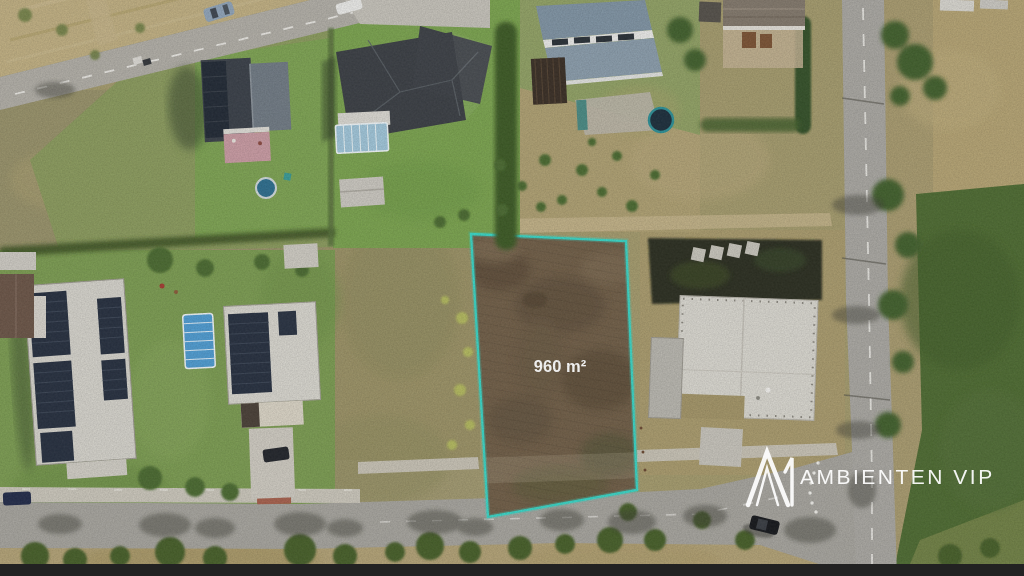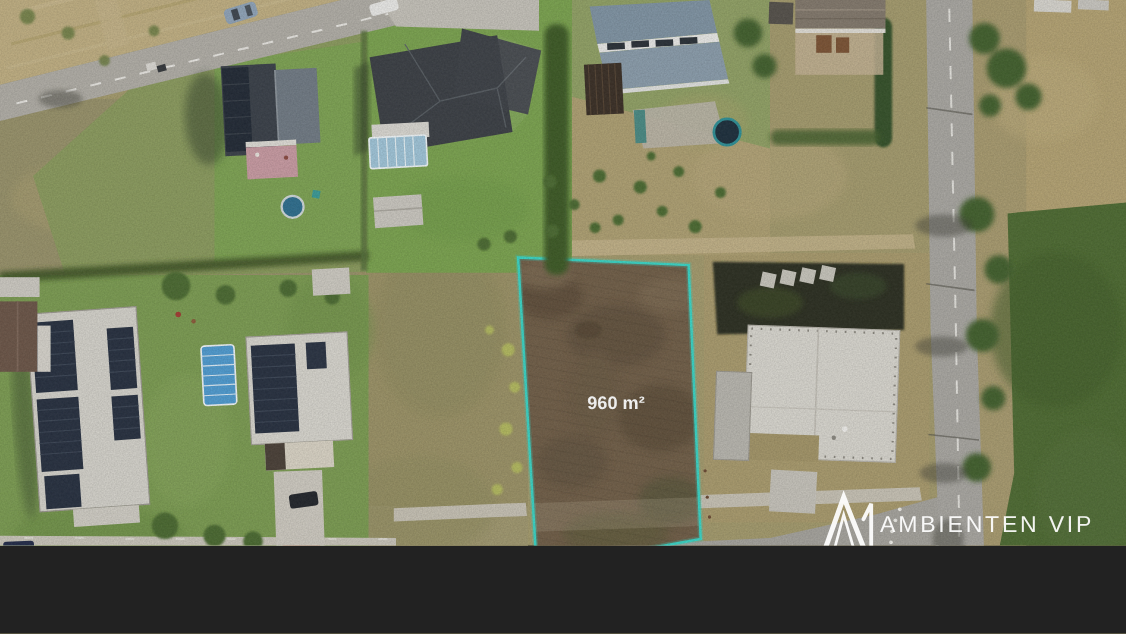--- a/index.html
+++ b/index.html
@@ -1,16 +1,16 @@
 <!DOCTYPE html>
 <html><head>
 <meta charset="utf-8">
 <style>
   html,body{margin:0;padding:0;background:#222;}
-  .stage{position:relative;width:1024px;height:496px;overflow:hidden;font-family:"Liberation Sans",sans-serif;text-align:right;}
+  .stage{position:relative;width:1024px;height:564px;overflow:hidden;font-family:"Liberation Sans",sans-serif;text-align:right;}
   svg{position:absolute;inset:0;display:block;}
   .plotlabel{font-family:"Liberation Sans",sans-serif;font-weight:bold;}
   .brandtext{font-family:"Liberation Sans",sans-serif;font-weight:400;}
 </style>
 </head>
 <body>
 
 <div class="stage">
 <svg width="1024" height="576" viewBox="0 0 1024 576">
   <defs>

